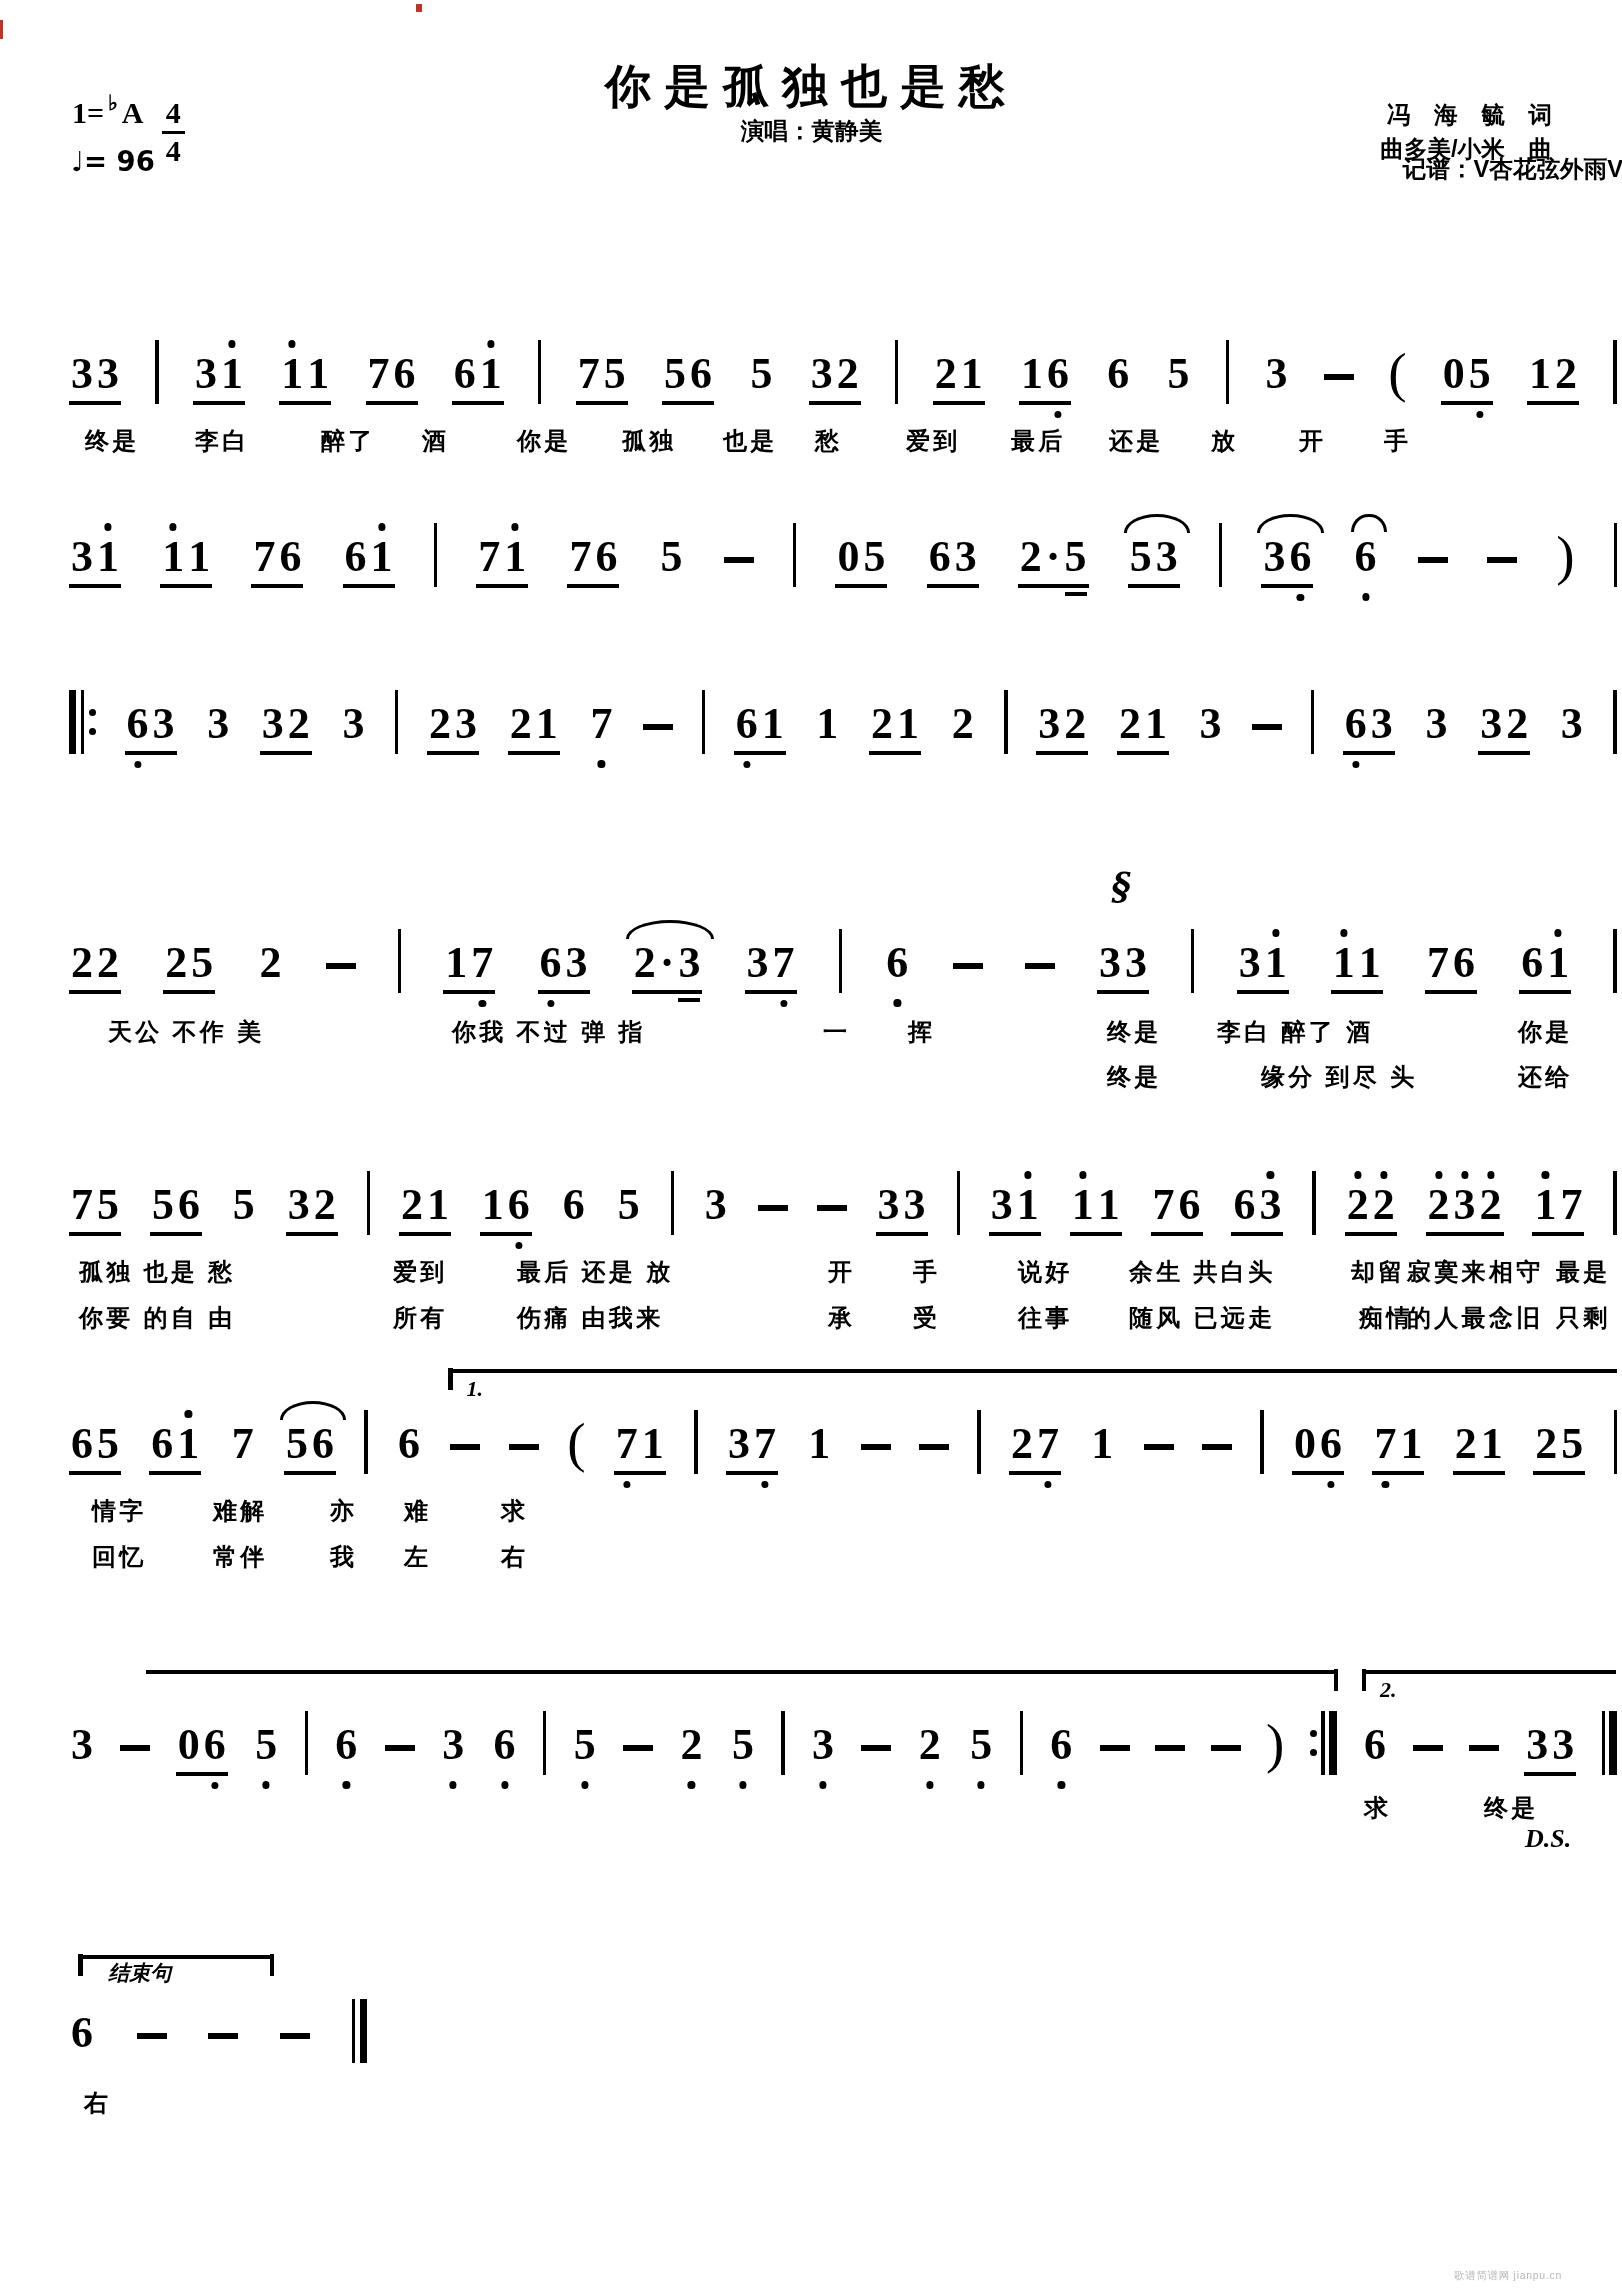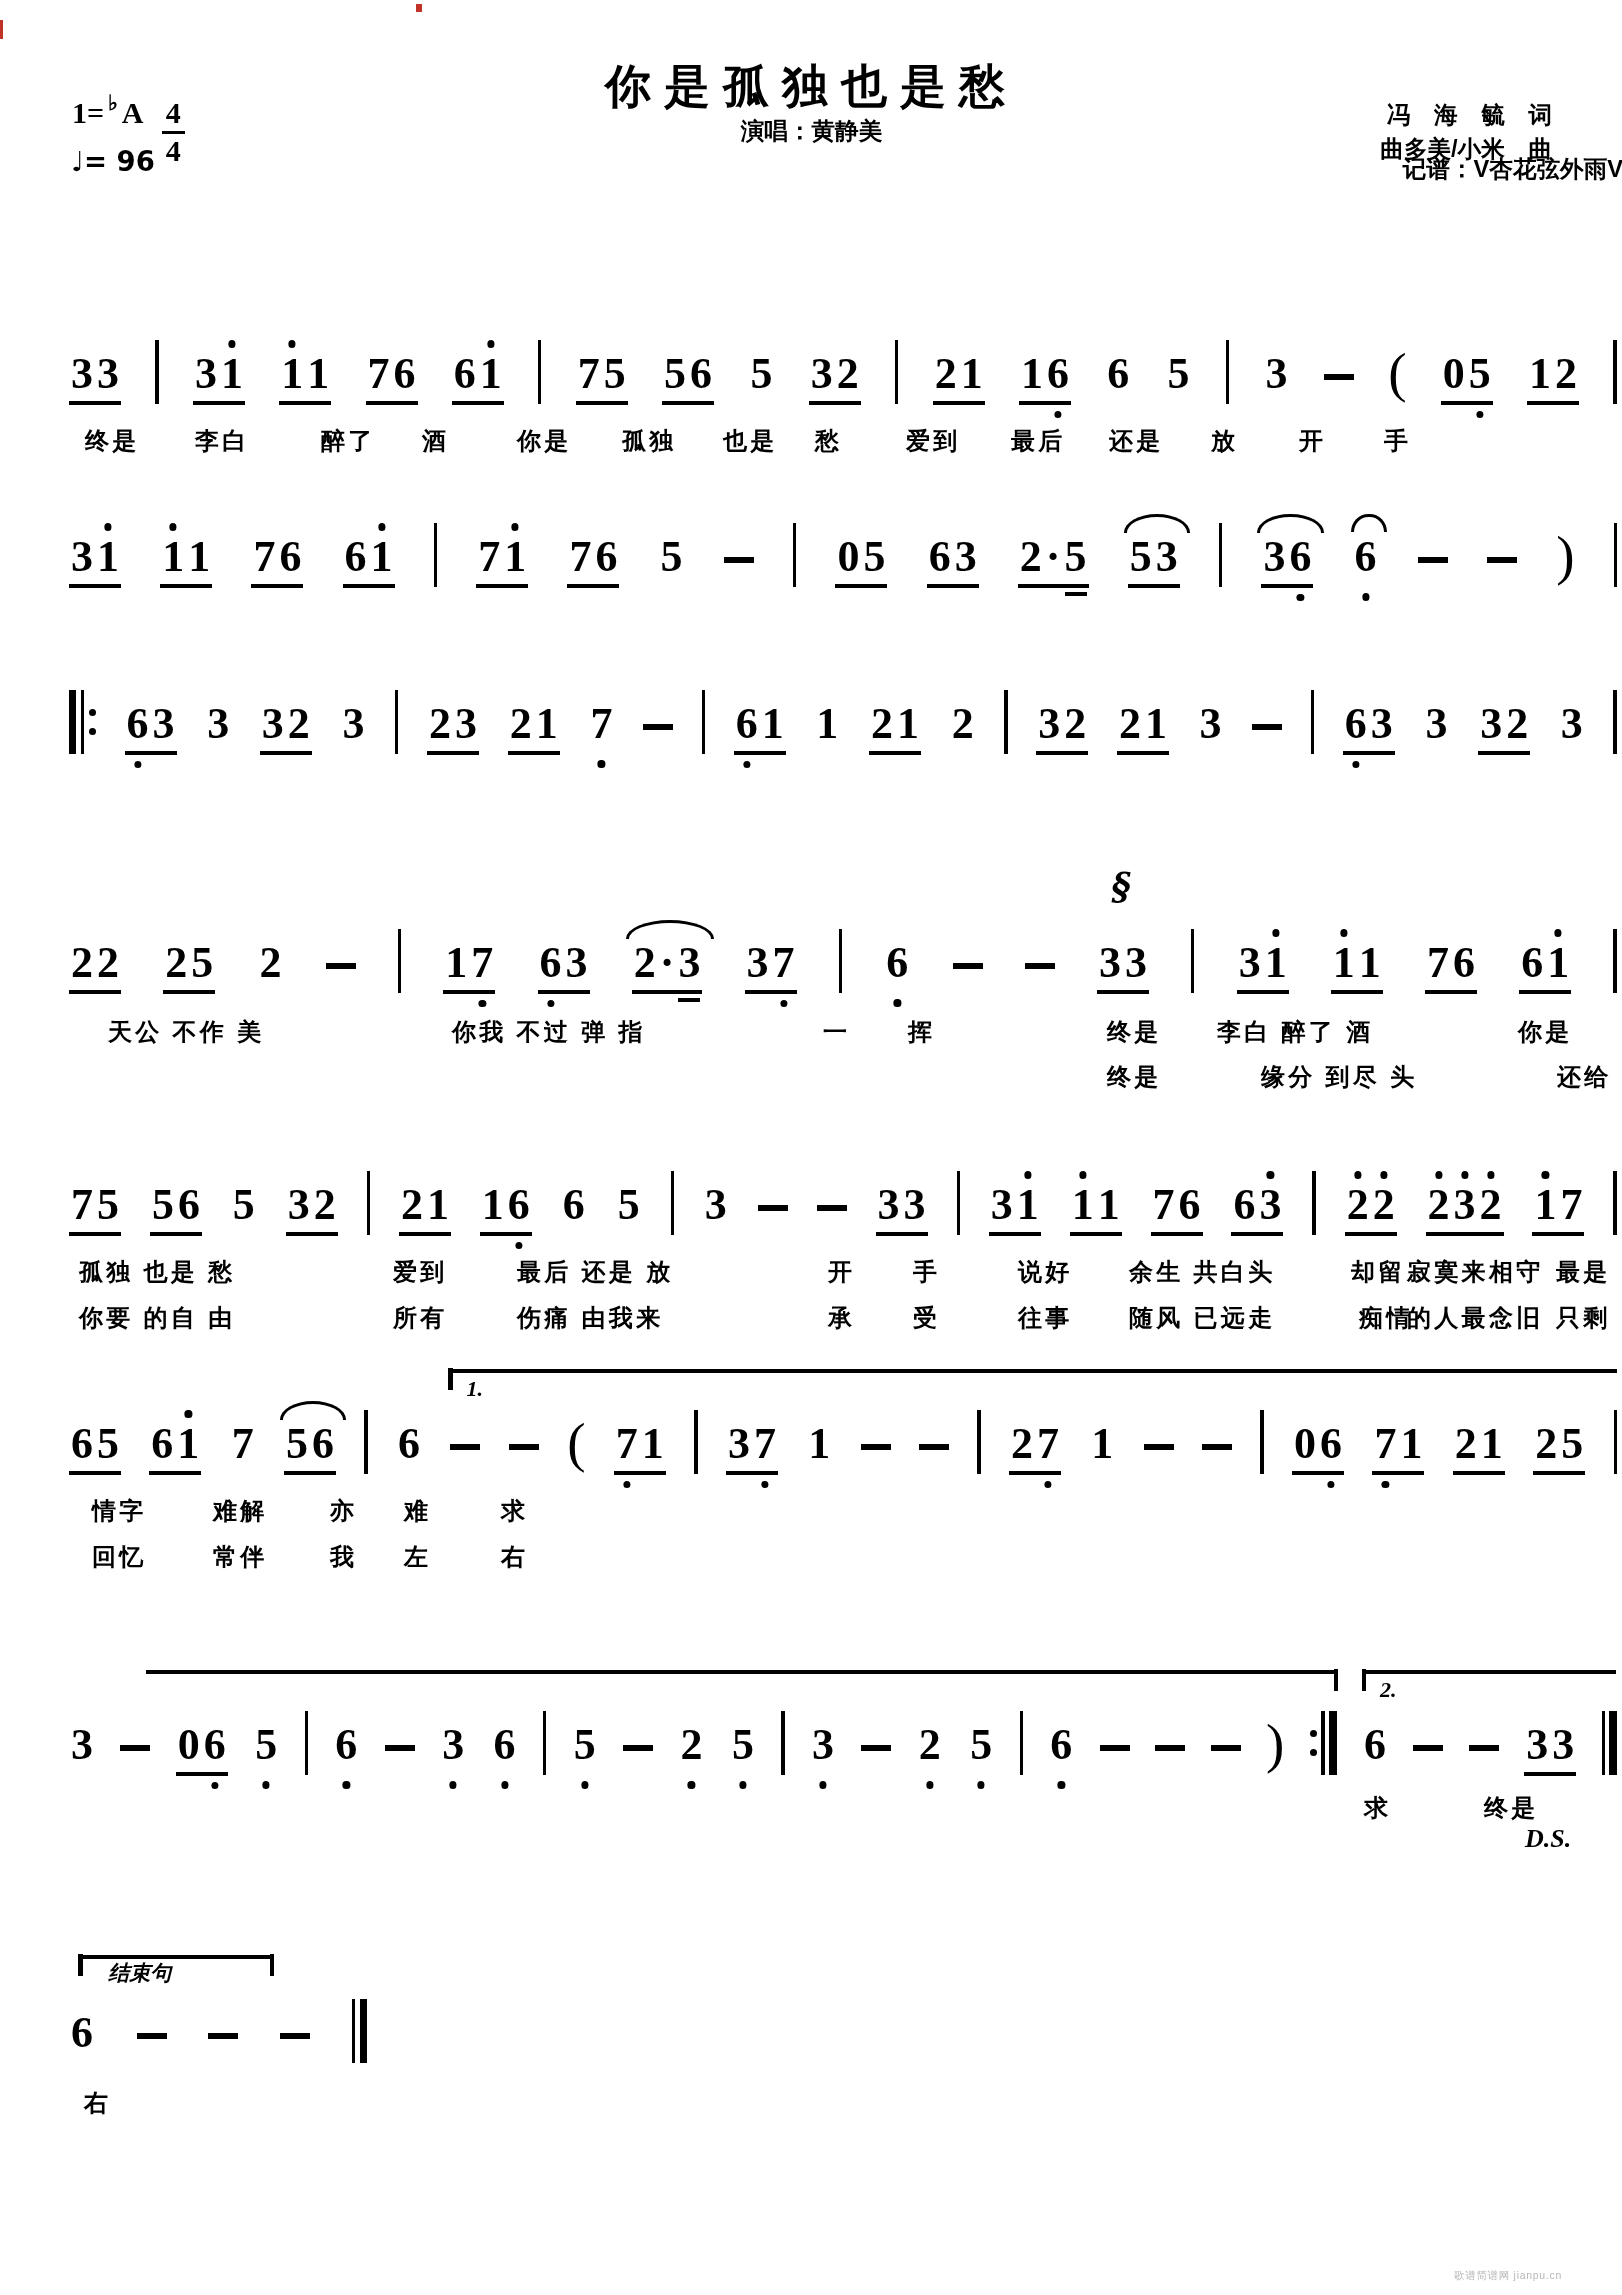--- a/index.html
+++ b/index.html
@@ -696,21 +696,21 @@
       <span style="left: 452px;">你我 不过 弹 指</span>
       <span style="left: 823px;">一</span>
       <span style="left: 908px;">挥</span>
       <span style="left: 1107px;">终是</span>
       <span style="left: 1217px;">李白 醉了 酒</span>
       <span style="left: 1518px;">你是</span>
     </div>
   <div class="lyr" style="top:1061px">
       <span style="left: 1107px;">终是</span>
       <span style="left: 1261px;">缘分 到尽 头</span>
-      <span style="left: 1518px; margin-left: 39px;">还给</span>
+      <span style="left: 1518px;">还给</span>
     </div>
   <div class="lyr" style="top:1256px">
       <span style="left: 79px;">孤独 也是 愁</span>
       <span style="left: 393px;">爱到</span>
       <span style="left: 517px;">最后 还是 放</span>
       <span style="left: 828px;">开</span>
       <span style="left: 913px;">手</span>
       <span style="left: 1018px;">说好</span>
       <span style="left: 1129px;">余生 共白头</span>
       <span style="left: 1351px;">却留</span>

